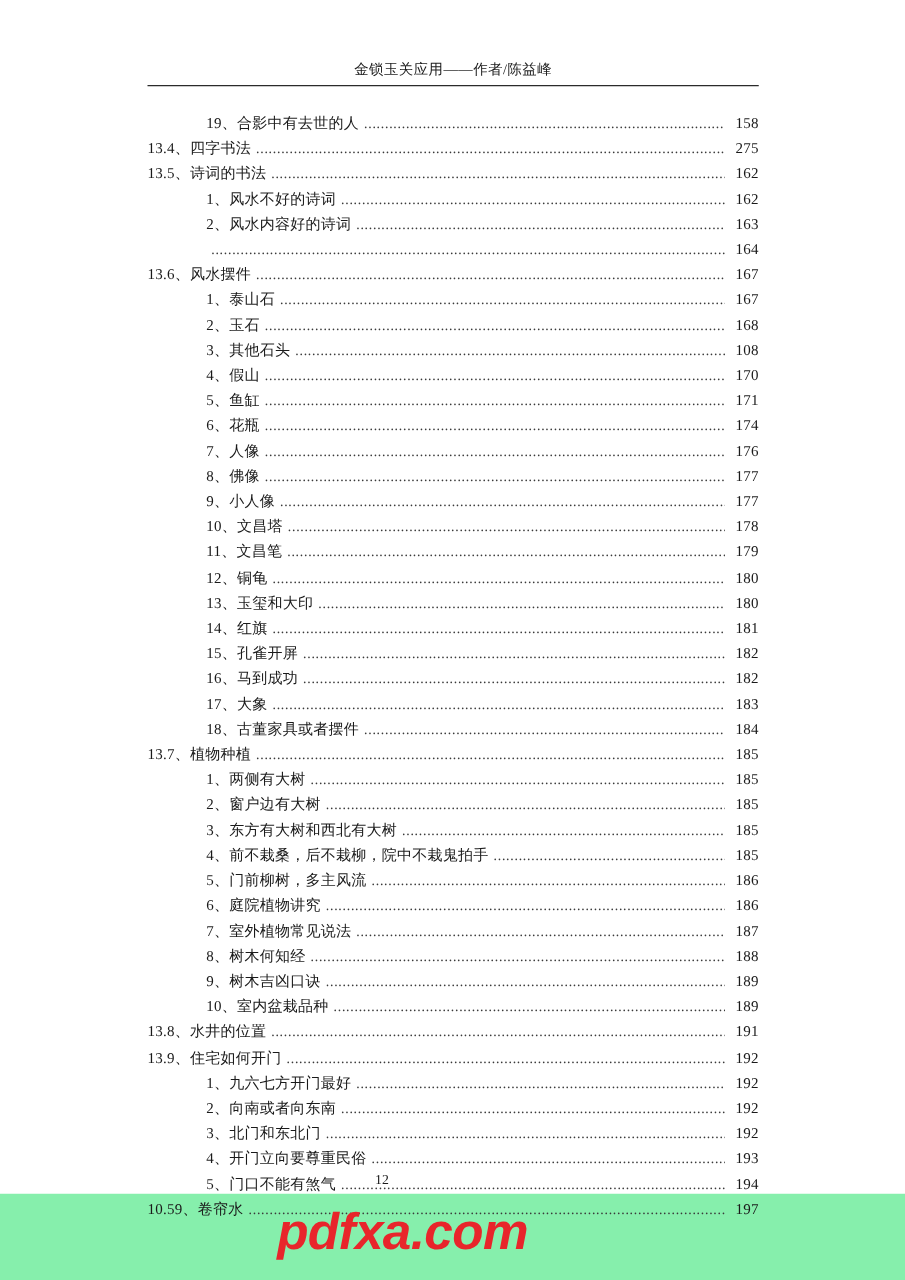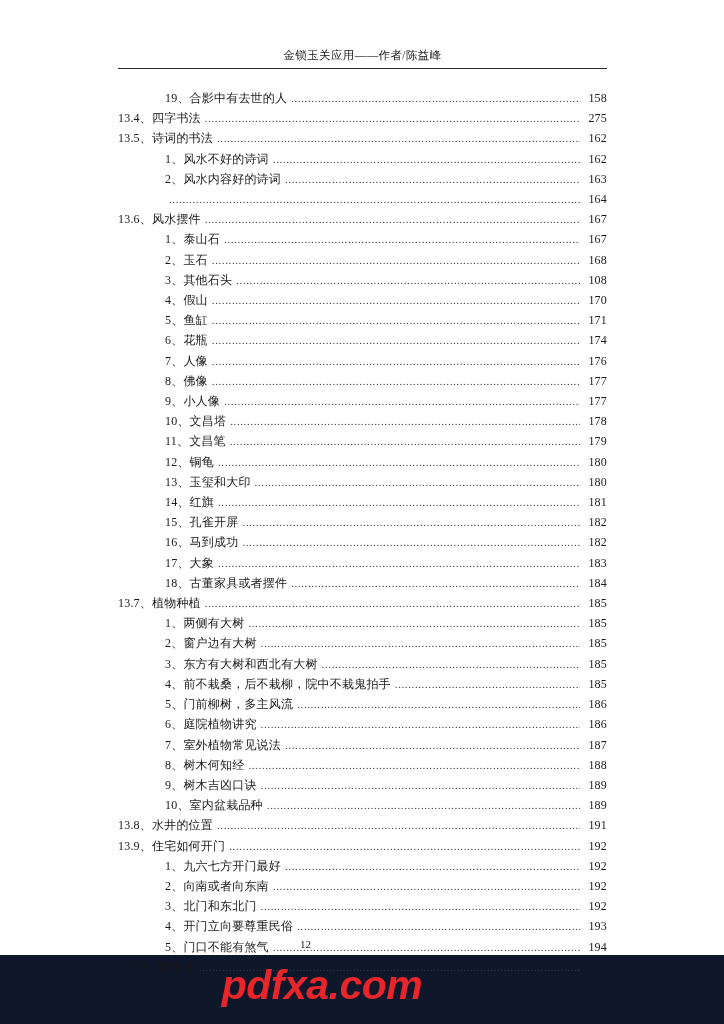--- a/index.html
+++ b/index.html
@@ -8,21 +8,21 @@
     background: #d8d8d8;
   }
   body {
     font-family: "Liberation Serif", "DejaVu Serif", serif;
   }
   .page {
     position: relative;
     width: 724px;
     height: 1024px;
     margin: 0 auto;
-    background: #0f172a;
+    background: #86efac;
     box-sizing: border-box;
     overflow: hidden;
   }
   .sheet {
     position: absolute;
     left: 0;
     top: 0;
     width: 724px;
     height: 955px;
     background: #ffffff;

